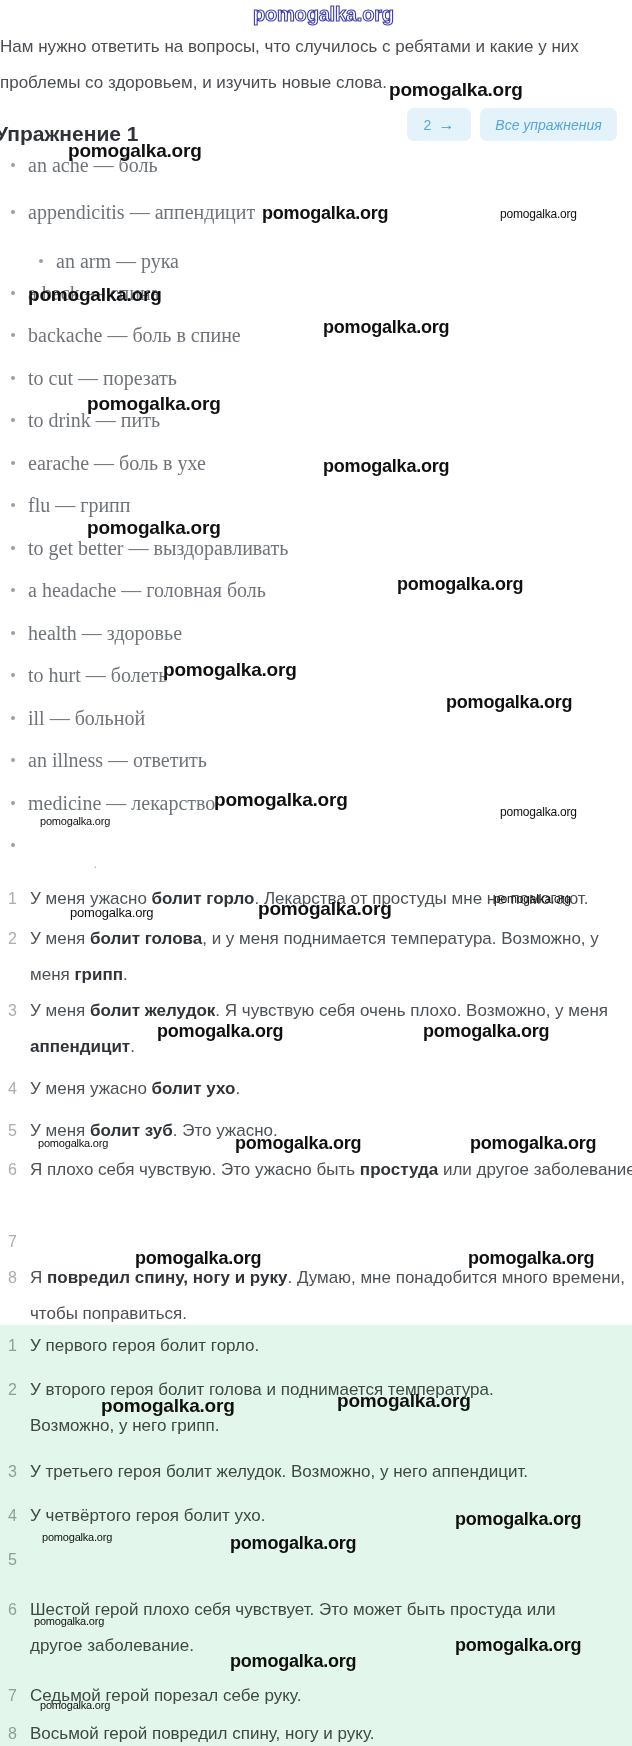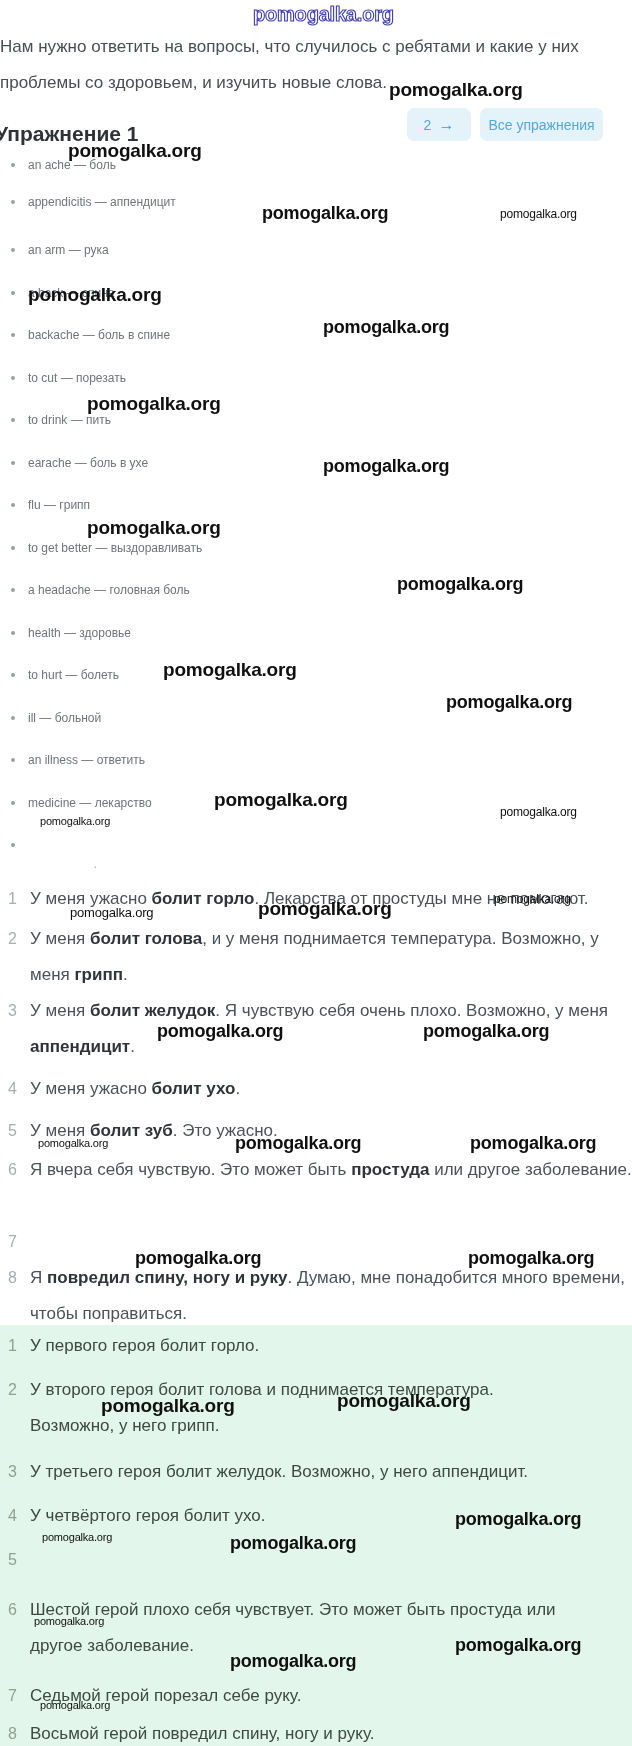--- a/index.html
+++ b/index.html
@@ -5,24 +5,24 @@
   html,body{margin:0;padding:0;background:#fff;}
   .page{position:relative;width:632px;height:1746px;background:#ffffff;overflow:hidden;
         font-family:"Liberation Sans","DejaVu Sans",sans-serif;}
   .intro{position:absolute;left:0;top:29px;margin:0;font-size:17px;line-height:36px;
          color:#4a4e53;white-space:pre;}
   .title{position:absolute;left:-5px;top:122px;margin:0;font-size:21px;font-weight:700;color:#2f3337;}
   .btn{position:absolute;top:108px;height:33px;background:#e4f2fa;border:none;border-radius:7px;
        color:#55a7da;font-size:14px;display:flex;align-items:center;justify-content:center;gap:7px;
        cursor:pointer;font-family:inherit;padding:0;}
   .btn-next{left:407px;width:64px;}
-  .btn-all{left:480px;width:123px;}
+  .btn-all{left:480px;width:137px;font-style:italic;}
   .arrow{font-size:16px;color:#3f98d6;line-height:1;}
-  .vocab-item{position:absolute;left:0;height:20px;font-size:12px;line-height:20px;
-              color:#6f747a;white-space:nowrap;}
+  .vocab-item{position:absolute;left:0;height:20px;font-size:20px;line-height:20px;
+              color:#6f747a;white-space:nowrap;font-family:Liberation Serif, serif;}
   .vocab-item .dot{position:absolute;left:11px;top:8px;width:4px;height:4px;border-radius:50%;background:#9aa0a5;}
   .vocab-item .txt{margin-left:28px;}
   .sent{position:absolute;left:0;font-size:17px;line-height:36px;color:#4c5156;white-space:nowrap;}
   .sent .num{position:absolute;left:8px;top:0;width:14px;color:#a8adb2;font-size:16px;}
   .sent .txt{display:inline-block;margin-left:30px;}
   .sent b{color:#303438;font-weight:700;}
   .answer{color:#3e4944;}
   .answer .num{color:#90a095;}
   .green-bg{position:absolute;left:0;top:1325px;width:632px;height:421px;background:#e3f6eb;}
   .artifact{position:absolute;left:93px;top:858px;color:#b5b9bd;font-size:14px;}
@@ -46,22 +46,22 @@
     <span>2</span>
     <span class="arrow">→</span>
   </button>
 
   <button class="btn btn-all">
     <span>Все упражнения</span>
   </button>
 
   <div>
       <div class="vocab-item" style="top: 155px;"><span class="dot"></span><span class="txt">an ache — боль</span></div>
-      <div class="vocab-item" style="top: 192px; text-align: right;"><span class="dot"></span><span class="txt">appendicitis — аппендицит</span></div>
-      <div class="vocab-item" style="top: 240px;"><span class="dot"></span><span class="txt">an arm — рука</span></div>
+      <div class="vocab-item" style="top: 202px; text-align: right;"><span class="dot"></span><span class="txt">appendicitis — аппендицит</span></div>
+      <div class="vocab-item" style="top: 251px; margin-left: 28px;"><span class="dot"></span><span class="txt">an arm — рука</span></div>
       <div class="vocab-item" style="top: 283px;"><span class="dot"></span><span class="txt">a back — спина</span></div>
       <div class="vocab-item" style="top: 325px;"><span class="dot"></span><span class="txt">backache — боль в спине</span></div>
       <div class="vocab-item" style="top: 368px;"><span class="dot"></span><span class="txt">to cut — порезать</span></div>
       <div class="vocab-item" style="top: 410px;"><span class="dot"></span><span class="txt">to drink — пить</span></div>
       <div class="vocab-item" style="top: 453px;"><span class="dot"></span><span class="txt">earache — боль в ухе</span></div>
       <div class="vocab-item" style="top: 495px;"><span class="dot"></span><span class="txt">flu — грипп</span></div>
       <div class="vocab-item" style="top: 538px;"><span class="dot"></span><span class="txt">to get better — выздоравливать</span></div>
       <div class="vocab-item" style="top: 580px;"><span class="dot"></span><span class="txt">a headache — головная боль</span></div>
       <div class="vocab-item" style="top: 623px;"><span class="dot"></span><span class="txt">health — здоровье</span></div>
       <div class="vocab-item" style="top: 665px;"><span class="dot"></span><span class="txt">to hurt — болеть</span></div>
@@ -72,21 +72,21 @@
     </div>
 
   <span class="artifact">·</span>
 
   <div>
       <div class="sent" style="top: 881px;"><span class="num">1</span><span class="txt"><span>У меня ужасно </span><b>болит горло</b><span>. Лекарства от простуды мне не помогают.</span></span></div>
       <div class="sent" style="top: 921px;"><span class="num">2</span><span class="txt"><span>У меня </span><b>болит голова</b><span>, и у меня поднимается температура. Возможно, у</span><br><span>меня </span><b>грипп</b><span>.</span></span></div>
       <div class="sent" style="top: 993px;"><span class="num">3</span><span class="txt"><span>У меня </span><b>болит желудок</b><span>. Я чувствую себя очень плохо. Возможно, у меня</span><br><b>аппендицит</b><span>.</span></span></div>
       <div class="sent" style="top: 1071px;"><span class="num">4</span><span class="txt"><span>У меня ужасно </span><b>болит ухо</b><span>.</span></span></div>
       <div class="sent" style="top: 1113px;"><span class="num">5</span><span class="txt"><span>У меня </span><b>болит зуб</b><span>. Это ужасно.</span></span></div>
-      <div class="sent" style="top: 1152px;"><span class="num">6</span><span class="txt"><span>Я вчера себя чувствую. Это может быть </span><b>простуда</b><span> или другое заболевание.</span><br></span></div>
+      <div class="sent" style="top: 1152px;"><span class="num">6</span><span class="txt"><span>Я плохо себя чувствую. Это ужасно быть </span><b>простуда</b><span> или другое заболевание.</span><br></span></div>
       <div class="sent" style="top: 1224px;"><span class="num">7</span></div>
       <div class="sent" style="top: 1260px;"><span class="num">8</span><span class="txt"><span>Я </span><b>повредил спину, ногу и руку</b><span>. Думаю, мне понадобится много времени,</span><br><span>чтобы поправиться.</span></span></div>
     </div>
 
   <div class="green-bg"></div>
 
   <div>
       <div class="sent answer" style="top: 1328px;"><span class="num">1</span><span class="txt"><span>У первого героя болит горло.</span></span></div>
       <div class="sent answer" style="top: 1372px;"><span class="num">2</span><span class="txt"><span>У второго героя болит голова и поднимается температура.</span><br><span>Возможно, у него грипп.</span></span></div>
       <div class="sent answer" style="top: 1454px;"><span class="num">3</span><span class="txt"><span>У третьего героя болит желудок. Возможно, у него аппендицит.</span></span></div>

